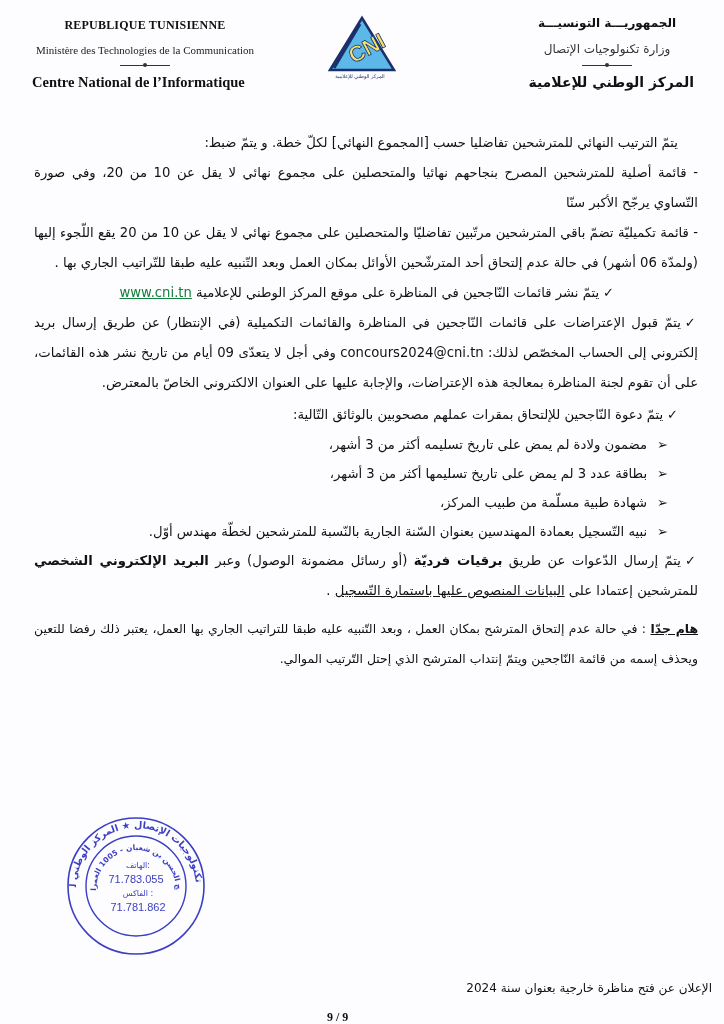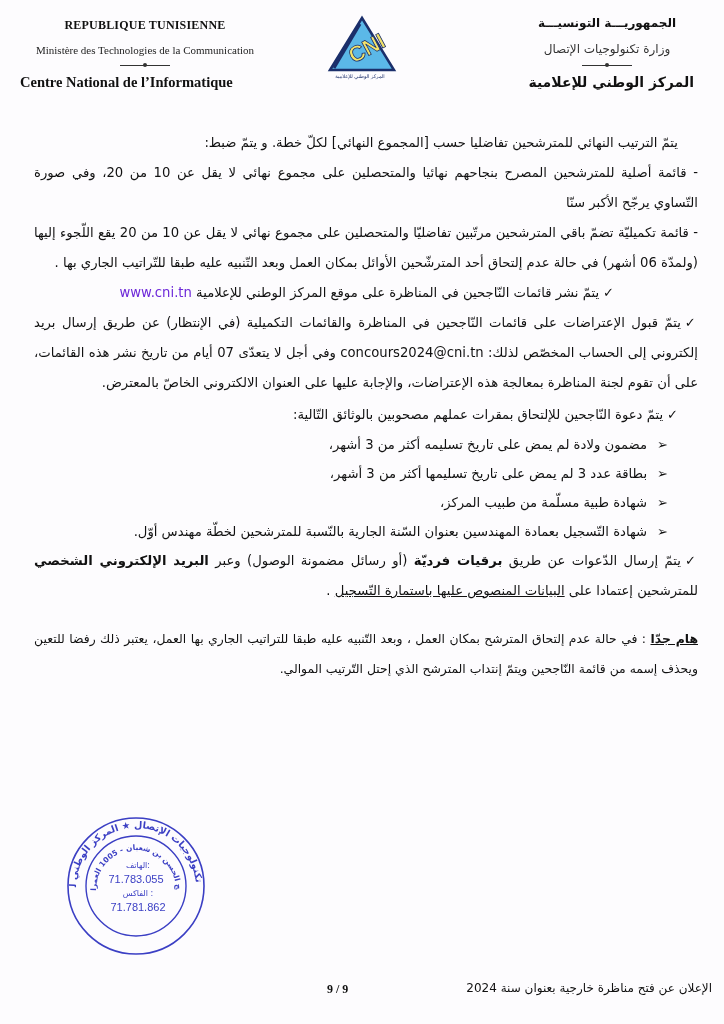--- a/index.html
+++ b/index.html
@@ -5,39 +5,39 @@
   html, body { margin: 0; padding: 0; }
   body {
     width: 724px; height: 1024px; background: #fdfcfe; position: relative; overflow: hidden;
     font-family: "DejaVu Sans", sans-serif; color: #111;
   }
   .hdr-left { position: absolute; left: 20px; top: 18px; width: 250px; text-align: center; font-family: "Liberation Serif", serif; }
   .hdr-left .rep { font-weight: bold; font-size: 12px; letter-spacing: 0.2px; }
   .hdr-left .min { font-size: 11px; color: #222; margin-top: 11px; }
   .sep { position: relative; width: 50px; height: 1px; background: #333; margin: 9px auto 8px; }
   .sep::after { content: ""; position: absolute; left: 50%; top: -2px; width: 4px; height: 4px; background: #333; border-radius: 50%; transform: translateX(-50%); }
-  .hdr-left .centre { font-weight: bold; font-size: 14.5px; text-align: left; }
+  .hdr-left .centre { font-weight: bold; font-size: 14.5px; text-align: left; margin-left: 12px; }
   .hdr-right { position: absolute; right: 22px; top: 16px; width: 190px; text-align: center; direction: rtl; }
   .hdr-right .rep { font-weight: bold; font-size: 12px; }
   .hdr-right .min { font-size: 12px; color: #333; margin-top: 12px; }
   .hdr-right .centre { font-weight: bold; font-size: 14px; text-align: right; margin-right: 8px; }
   .logo { position: absolute; left: 322px; top: 14px; width: 76px; height: 66px; }
   .body { position: absolute; left: 34px; right: 26px; top: 128px; direction: rtl; text-align: justify; font-size: 13.2px; line-height: 30px; font-family: "DejaVu Sans", sans-serif; }
   .p { margin: 0; }
   .indent { padding-right: 20px; }
   .check { font-family: "DejaVu Sans", sans-serif; font-size: 13px; margin-left: 4px; }
   .sub { padding-right: 30px; line-height: 29px; }
   .arrow { display: inline-block; margin-left: 10px; font-size: 13px; transform: scaleX(1); }
-  .link { color: #6d28d9; direction: ltr; unicode-bidi: embed; }
+  .link { color: #15803d; text-decoration: underline; direction: ltr; unicode-bidi: embed; }
   .ltr { direction: ltr; unicode-bidi: embed; }
   .u { text-decoration: underline; }
   .b { font-weight: bold; }
-  .note { margin-top: 18px; font-size: 12.4px; line-height: 30px; }
+  .note { margin-top: 8px; font-size: 12.4px; line-height: 30px; }
   .stamp { position: absolute; left: 58px; top: 810px; width: 155px; height: 145px; }
-  .footer-left { position: absolute; left: 327px; top: 982px; font-family: "Liberation Serif", serif; font-weight: bold; font-size: 12px; }
+  .footer-left { position: absolute; left: 327px; top: 1010px; font-family: "Liberation Serif", serif; font-weight: bold; font-size: 12px; }
   .footer-right { position: absolute; right: 12px; top: 981px; direction: rtl; font-size: 12px; }
 </style>
 </head>
 <body>
 
 <div class="hdr-left">
   <div class="rep">REPUBLIQUE TUNISIENNE</div>
   <div class="min">Ministère des Technologies de la Communication</div>
   <div class="sep"></div>
   <div class="centre">Centre  National de l’Informatique</div>
@@ -63,32 +63,32 @@
   <p class="p">- قائمة تكميليّة تضمّ باقي المترشحين مرتّبين تفاضليّا والمتحصلين على مجموع نهائي  لا يقل عن 10 من 20  يقع اللّجوء إليها (ولمدّة 06 أشهر) في  حالة عدم إلتحاق أحد المترشّحين الأوائل بمكان العمل وبعد التّنبيه عليه طبقا للتّراتيب الجاري بها .</p>
 
   <p class="p indent" style="padding-right:84px;">
     <span class="check">✓</span><span>يتمّ نشر قائمات النّاجحين في المناظرة على موقع المركز الوطني للإعلامية</span>
     <span class="link">www.cni.tn</span>
   </p>
 
   <p class="p">
     <span class="check">✓</span><span>يتمّ قبول الإعتراضات على قائمات النّاجحين في المناظرة والقائمات التكميلية (في الإنتظار) عن طريق إرسال بريد إلكتروني إلى الحساب المخصّص لذلك:</span>
     <span class="ltr">concours2024@cni.tn</span>
-    <span>وفي أجل لا يتعدّى  07 أيام من تاريخ نشر هذه القائمات، على أن تقوم لجنة المناظرة بمعالجة هذه الإعتراضات، والإجابة عليها على العنوان الالكتروني الخاصّ بالمعترض.</span>
+    <span>وفي أجل لا يتعدّى  09 أيام من تاريخ نشر هذه القائمات، على أن تقوم لجنة المناظرة بمعالجة هذه الإعتراضات، والإجابة عليها على العنوان الالكتروني الخاصّ بالمعترض.</span>
   </p>
 
   <p class="p indent" style="margin-top:2px;">
     <span class="check">✓</span><span>يتمّ دعوة النّاجحين للإلتحاق بمقرات عملهم مصحوبين بالوثائق التّالية:</span>
   </p>
 
   <div class="sub">
     <div><span class="arrow">➢</span><span>مضمون ولادة لم يمض على تاريخ تسليمه أكثر من 3 أشهر،</span></div>
     <div><span class="arrow">➢</span><span>بطاقة عدد 3 لم يمض على تاريخ تسليمها أكثر من 3  أشهر،</span></div>
     <div><span class="arrow">➢</span><span>شهادة طبية مسلّمة من طبيب المركز،</span></div>
-    <div><span class="arrow">➢</span><span>شهادة التّسجيل بعمادة المهندسين بعنوان السّنة الجارية  بالنّسبة للمترشحين لخطّة مهندس أوّل.</span></div>
+    <div><span class="arrow">➢</span><span>نبيه التّسجيل بعمادة المهندسين بعنوان السّنة الجارية  بالنّسبة للمترشحين لخطّة مهندس أوّل.</span></div>
   </div>
 
   <p class="p indent" style="padding-right:0;">
     <span class="check">✓</span><span>يتمّ إرسال الدّعوات عن طريق</span>
     <span class="b">برقيات فرديّة</span>
     <span>(أو رسائل مضمونة الوصول) وعبر</span>
     <span class="b">البريد الإلكتروني الشخصي</span>
     <span>للمترشحين إعتمادا على</span>
     <span class="u">البيانات المنصوص عليها باستمارة التّسجيل</span>
     <span>.</span>

